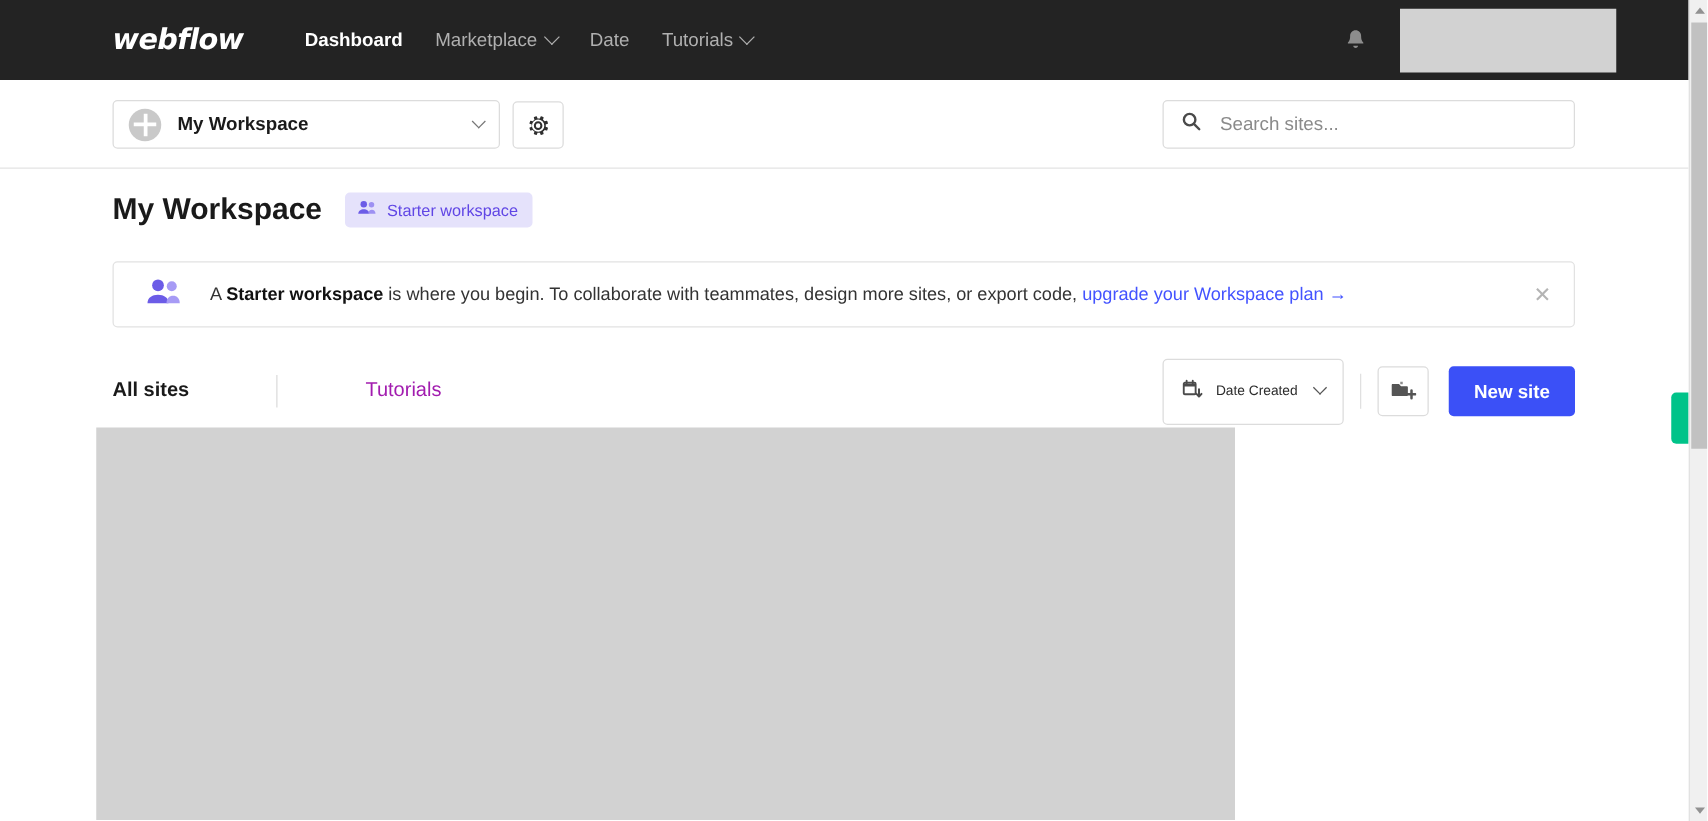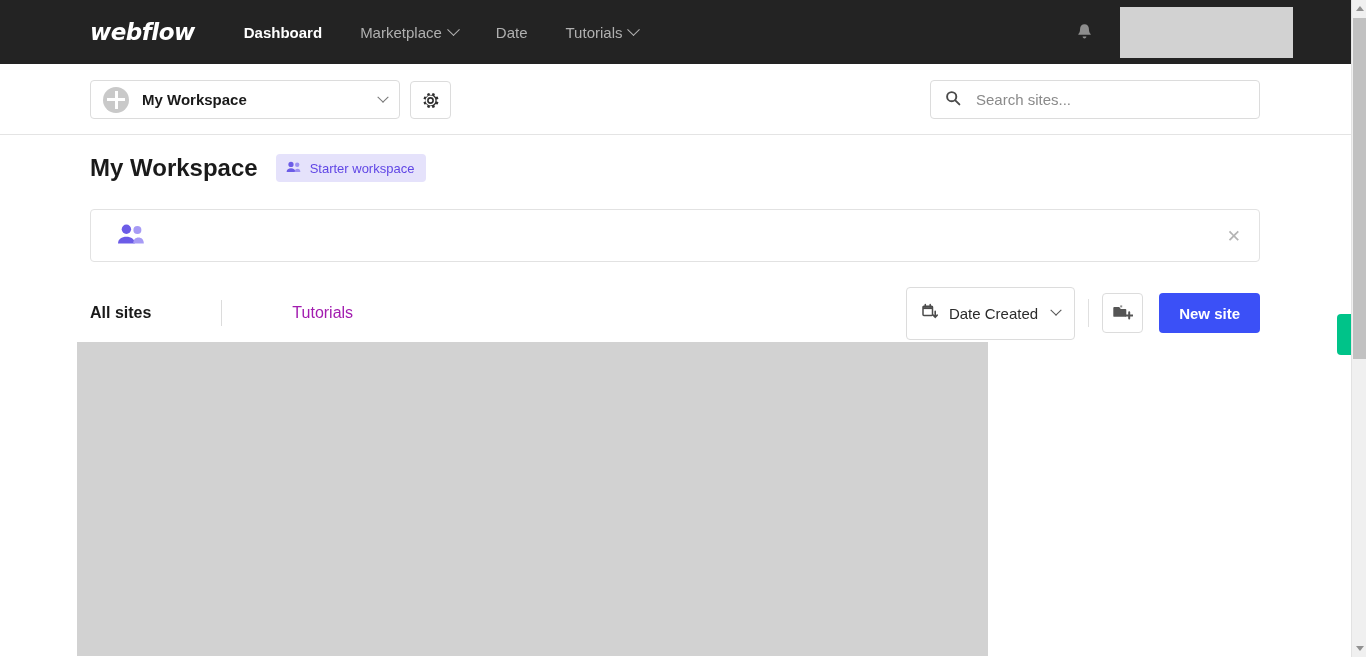--- a/index.html
+++ b/index.html
@@ -46,21 +46,21 @@
     font-weight: bold;
     font-style: italic;
     letter-spacing: -0.5px;
     font-family: "DejaVu Sans", sans-serif;
     user-select: none;
   }
   .nav-links {
     display: flex;
     align-items: center;
     margin-left: 36px;
-    gap: 12px;
+    gap: 0px;
   }
   .nav-link {
     display: flex;
     align-items: center;
     gap: 7px;
     padding: 6px 13px;
     font-size: 15px;
     color: #b0b0b0;
     cursor: pointer;
     white-space: nowrap;
@@ -270,21 +270,21 @@
   }
   .btn-date {
     display: flex;
     align-items: center;
     gap: 10px;
     height: 53px;
     padding: 0 14px;
     border: 1px solid #dcdcdc;
     border-radius: 4px;
     background: #fff;
-    font-size: 15px;
+    font-size: 11px;
     color: #2b2b2b;
     cursor: pointer;
   }
   .btn-date .ws-caret { margin-left: 4px; border-color: #555; }
   .tool-divider {
     width: 1px; height: 28px;
     background: #e0e0e0;
     margin: 0 13px;
   }
   .btn-folder {
@@ -446,20 +446,21 @@
 
       <div class="banner">
         <span class="banner-icon">
           <svg width="29" height="22" viewBox="0 0 29 22" aria-hidden="true">
             <circle cx="9.4" cy="6.2" r="4.7" fill="#6c5ce7"></circle>
             <circle cx="20.4" cy="7" r="4" fill="#a79bf5"></circle>
             <path d="M1 20.5c0-4.3 3.7-6.7 8.4-6.7s8.4 2.4 8.4 6.7z" fill="#6c5ce7"></path>
             <path d="M16.2 20.5c0-3.8 2.3-5.9 5.3-5.9s5.3 2.1 5.3 5.9z" fill="#a79bf5"></path>
           </svg>
         </span>
+        <span class="banner-text"><span>A </span><b>Starter workspace</b><span> is where you begin. To collaborate with teammates, design more sites, or export code, </span><a class="banner-link">upgrade your Workspace plan →</a></span>
         <span class="banner-close">✕</span>
       </div>
 
       <div class="tabrow">
         <div class="tab active">All sites</div>
         <div class="tab-divider"></div>
         <div class="tab">Tutorials</div>
 
         <div class="toolbar">
           <div class="btn-date">

